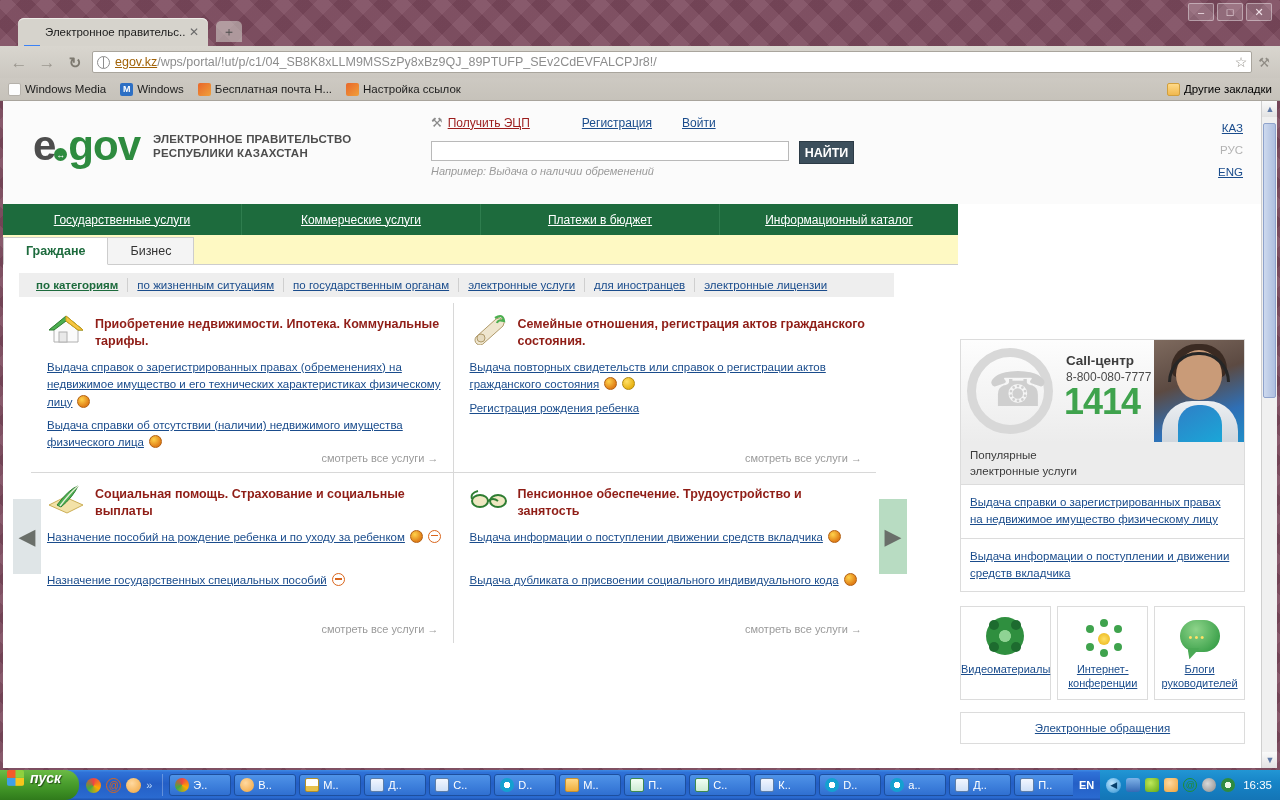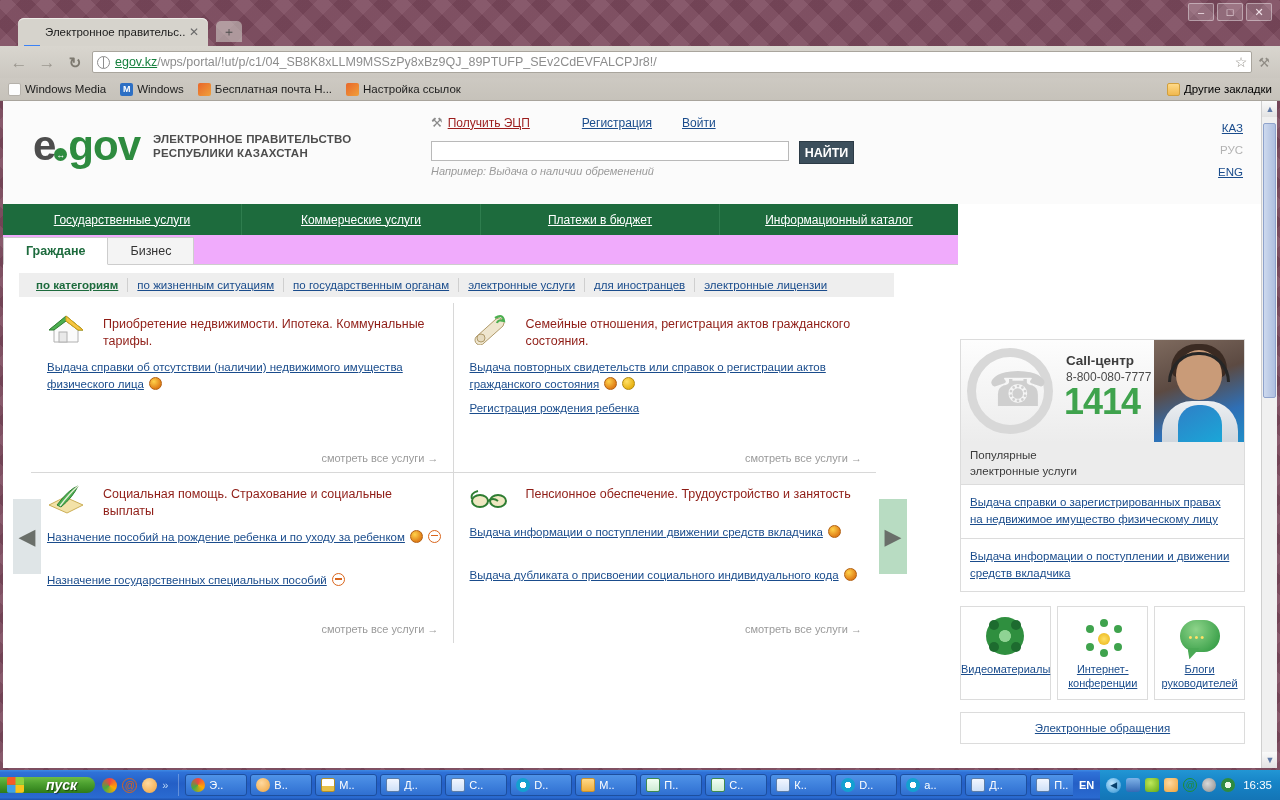--- a/index.html
+++ b/index.html
@@ -75,21 +75,21 @@
     width: 13px; height: 13px; border: 1.3px solid #8d8d8d; border-radius: 50%;
     position: relative; flex: none;
   }
   #omni-globe:before {
     content: ""; position: absolute; left: 5px; top: 0px; width: 1.3px; height: 11px;
     background: #8d8d8d;
   }
   #omni-text {
     font-size: 12.5px; color: #8d8d8d; white-space: nowrap; overflow: hidden; flex: 1;
   }
-  #omni-text b { color: #15803d; font-weight: normal; text-decoration: underline; }
+  #omni-text b { color: #a16207; font-weight: normal; text-decoration: underline; }
   #omni-star { color: #8f8b84; font-size: 14px; }
   #omni-wrench { color: #8f8b84; font-size: 13px; padding-right: 2px; }
 
   
   #bookmarks {
     position: absolute; left: 0; top: 78px; width: 1280px; height: 23px;
     background: linear-gradient(#cdc9c2, #c6c2ba);
     display: flex; align-items: center; padding: 0 8px; gap: 14px;
     border-bottom: 1px solid #a8a49c;
   }
@@ -171,21 +171,21 @@
     width: 955px;
   }
   #mainnav .item {
     flex: 1; display: flex; align-items: center; justify-content: center;
     color: #fff; font-size: 12px; text-decoration: underline;
     border-right: 1px solid #2e7d4e;
   }
   #mainnav .item:last-child { border-right: none; }
 
   
-  #tabs-row { position: relative; height: 30px; background: #f0abfc; display: flex; align-items: flex-end;
+  #tabs-row { position: relative; height: 30px; background: #fef9c3; display: flex; align-items: flex-end;
               border-bottom: 1px solid #cdcdcd; width: 955px; }
   .ptab {
     padding: 6px 22px 6px 22px; font-size: 12.5px; color: #333;
     border: 1px solid #cdcdcd; border-bottom: none; background: #f4f4f4; margin-right: -1px;
   }
   .ptab.active { background: #fff; font-weight: bold; color: #1d6b3d; border-bottom: 1px solid #fff; margin-bottom: -1px; }
 
   
   #subfilters {
     position: relative; width: 875px; margin: 8px 0 0 16px; height: 24px;
@@ -207,21 +207,21 @@
   }
   #arrow-left { left: 0; background: #dfe5e7; }
   #arrow-right { left: 866px; background: #b8dcc2; }
 
   #cards { margin-left: 18px; width: 845px; display: grid; grid-template-columns: 1fr 1fr; }
   .card { padding: 10px 10px 8px 16px; position: relative; min-height: 170px; }
   .card.brd-r { border-right: 1px solid #d8d8d8; }
   .card.brd-b { border-bottom: 1px solid #d8d8d8; }
   .card-head { display: flex; align-items: flex-start; gap: 10px; margin-bottom: 9px; }
   .card-icon { width: 38px; height: 32px; flex: none; position: relative; }
-  .card-title { font-size: 12.5px; font-weight: normal; color: #8f1d16; line-height: 1.35; padding-top: 3px; margin-left: 8px; }
+  .card-title { font-size: 12.5px; font-weight: bold; color: #8f1d16; line-height: 1.35; padding-top: 3px; }
   .svc { margin-bottom: 6px; line-height: 1.45; }
   .svc a { font-size: 11.5px; color: #1a4c8c; text-decoration: underline; }
   .badge { display: inline-block; width: 13px; height: 13px; border-radius: 50%;
            vertical-align: -2px; margin-left: 5px; }
   .badge.pay { background: radial-gradient(circle at 35% 32%, #ffd24a, #e07e17 70%); border: 1px solid #b35f10; }
   .badge.info { background: radial-gradient(circle at 35% 32%, #ffe066, #e8b212 70%); border: 1px solid #b08810; }
   .badge.minus { background: #fff; border: 1.5px solid #d9651c; }
   .badge.minus:after { content: ""; display: block; width: 7px; height: 1.5px; background: #d9651c; margin: 4px auto 0; }
   .see-all { position: absolute; right: 14px; bottom: 8px; font-size: 11px; color: #9a9a9a; }
 
@@ -313,21 +313,21 @@
   }
   #rc-appeal a { font-size: 11.5px; color: #1a4c8c; text-decoration: underline; }
 
   
   #taskbar {
     position: absolute; left: 0; top: 770px; width: 1280px; height: 30px;
     background: linear-gradient(#3f8ae4 0%, #2f72d8 8%, #245fc6 45%, #2a6ad0 92%, #1d51ad 100%);
     display: flex; align-items: center;
   }
   #start {
-    height: 16px; padding: 0 18px 0 7px; display: flex; align-items: flex-end; gap: 22px;
+    height: 30px; padding: 0 18px 0 7px; display: flex; align-items: flex-start; gap: 6px;
     background: linear-gradient(#6cbb46 0%, #4da130 40%, #3d8f24 70%, #2f7a1b 100%);
     border-radius: 0 14px 14px 0; color: #fff; font-size: 14px; font-weight: bold; font-style: italic;
     text-shadow: 1px 1px 1px rgba(0,0,0,.5);
   }
   #start .flag {
     width: 17px; height: 16px; border-radius: 2px;
     background:
       linear-gradient(90deg,#f45b29 0 49%, #8fd13f 51% 100%) 0 0/100% 49% no-repeat,
       linear-gradient(90deg,#3fa0e8 0 49%, #f7c51c 51% 100%) 0 100%/100% 49% no-repeat;
   }
@@ -488,20 +488,23 @@
             <div class="card-head">
               <div class="card-icon">
                 <svg width="38" height="32" viewBox="0 0 38 32">
                   <polygon points="3,16 19,4 35,16 31,16 31,29 7,29 7,16" fill="#fbfbfb" stroke="#b0b0b0"></polygon>
                   <polygon points="2,17 19,3 36,17 31,17 19,8 7,17" fill="#4caf50" stroke="#2e7d32"></polygon>
                   <polygon points="19,3 36,17 31,17 19,8" fill="#f5c542" stroke="#d5a018"></polygon>
                   <rect x="12" y="19" width="8" height="10" fill="#e9e9e9" stroke="#b0b0b0"></rect>
                 </svg>
               </div>
               <div class="card-title">Приобретение недвижимости. Ипотека. Коммунальные тарифы.</div>
+            </div>
+            <div class="svc">
+              <a href="#">Выдача справок о зарегистрированных правах (обременениях) на недвижимое имущество и его технических характеристиках физическому лицу</a><span class="badge pay"></span>
             </div>
             <div class="svc">
               <a href="#">Выдача справки об отсутствии (наличии) недвижимого имущества физического лица</a><span class="badge pay"></span>
             </div>
             <div class="see-all">смотреть все услуги →</div>
           </div>
 
           <div class="card brd-b">
             <div class="card-head">
               <div class="card-icon">

